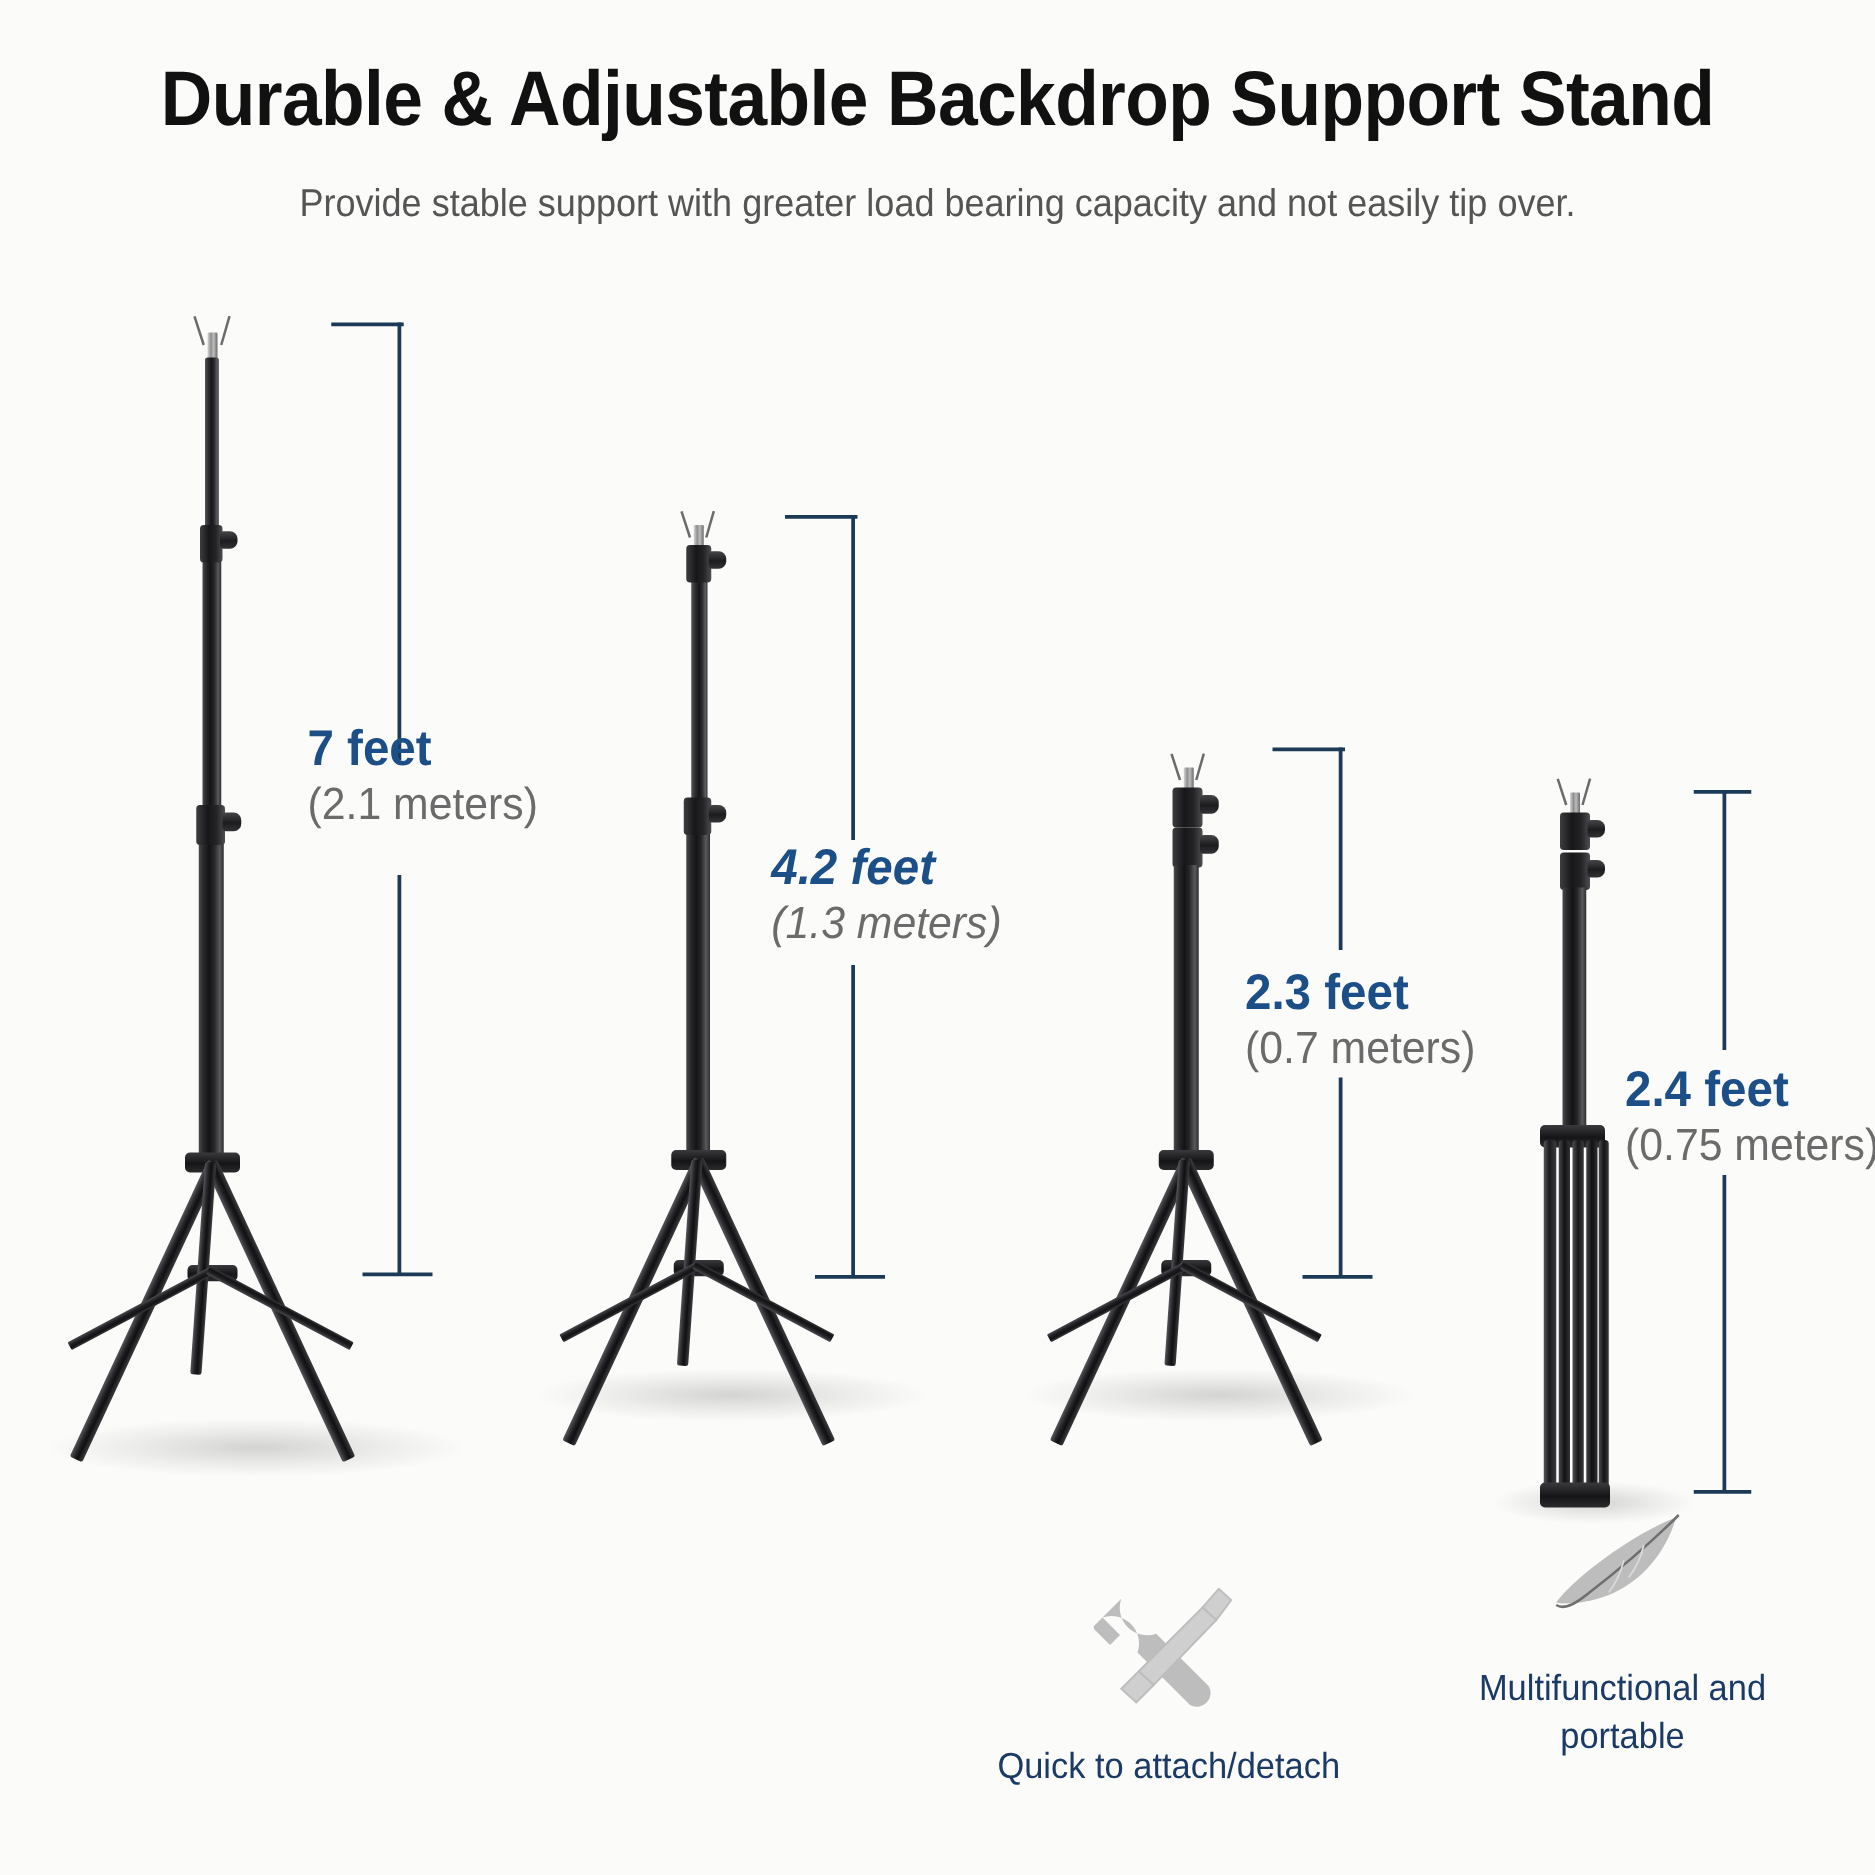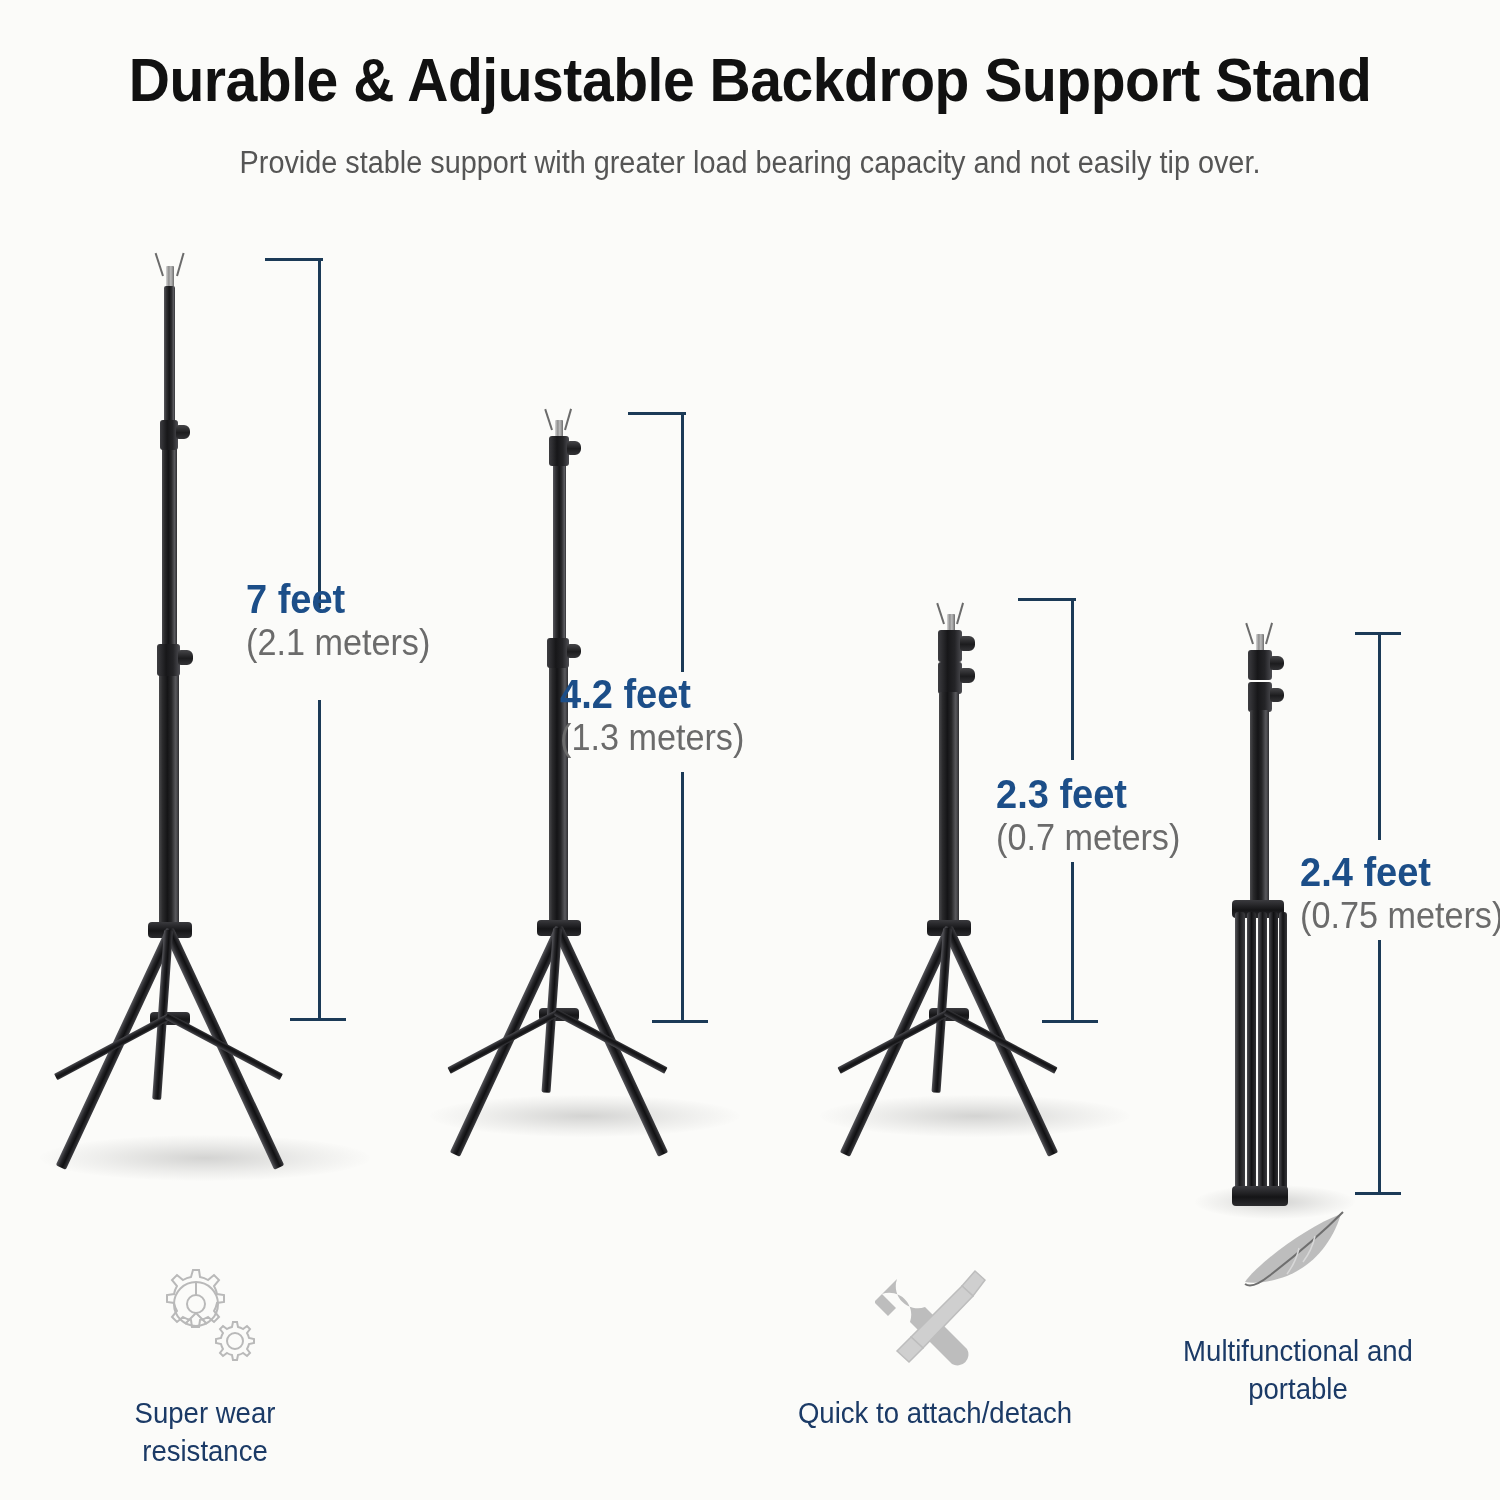--- a/index.html
+++ b/index.html
@@ -234,21 +234,21 @@
     <div class="leg" style="left:553px; top:928px; width:9px; height:165px; transform:rotate(4deg);"></div>
 
     <div class="strut" style="left:556px; top:1012px; width:7px; height:125px; transform:rotate(62deg);"></div>
     <div class="strut" style="left:552px; top:1012px; width:7px; height:125px; transform:rotate(-62deg);"></div>
 
     <div class="dim-tick" style="left:628px; top:412px; width:58px;"></div>
     <div class="dim-v" style="left:681px; top:412px; height:260px;"></div>
     <div class="dim-v" style="left:681px; top:772px; height:250px;"></div>
     <div class="dim-tick" style="left:652px; top:1020px; width:56px;"></div>
 
-    <div class="measure" style="left:560px; top:672px;">
+    <div class="measure" style="left:617px; top:672px;font-style:italic;">
       <div class="feet">4.2 feet</div>
       <div class="meters">(1.3 meters)</div>
     </div>
   </div>
 
   <div class="stand">
     <div class="shadow" style="left:820px; top:1095px; width:310px; height:42px;"></div>
 
     <div class="clip" style="left:943px; top:602px; height:22px; transform:rotate(-18deg);"></div>
     <div class="clip" style="left:956px; top:602px; height:22px; transform:rotate(16deg);"></div>
@@ -308,38 +308,20 @@
     <div class="dim-v" style="left:1378px; top:632px; height:208px;"></div>
     <div class="dim-v" style="left:1378px; top:940px; height:254px;"></div>
     <div class="dim-tick" style="left:1355px; top:1192px; width:46px;"></div>
 
     <div class="measure" style="left:1300px; top:850px;">
       <div class="feet">2.4 feet</div>
       <div class="meters">(0.75 meters)</div>
     </div>
   </div>
 
-  <div class="feature" style="left:25px; top:1255px;">
-    <div class="ficon">
-      <svg width="112" height="104" viewBox="0 0 112 104" aria-hidden="true">
-        <g fill="none" stroke="#b9b9b9" stroke-width="2">
-          <path d="M44 8 l6 0 1 7 a26 26 0 0 1 8 3 l6-5 5 5 -5 6 a26 26 0 0 1 3 8 l7 1 0 7 -7 1 a26 26 0 0 1-3 8 l5 6 -5 5 -6-5 a26 26 0 0 1-8 3 l-1 7 -7 0 -1-7 a26 26 0 0 1-8-3 l-6 5 -5-5 5-6 a26 26 0 0 1-3-8 l-7-1 0-7 7-1 a26 26 0 0 1 3-8 l-5-6 5-5 6 5 a26 26 0 0 1 8-3 z"></path>
-          <circle cx="47" cy="42" r="22"></circle>
-          <circle cx="47" cy="42" r="9"></circle>
-          <path d="M47 20 l0 13 M47 51 l-11 11 M47 51 l11 11"></path>
-          <path d="M84 60 l4 0 1 5 a17 17 0 0 1 5 2 l4-3 3 3 -3 4 a17 17 0 0 1 2 5 l5 1 0 4 -5 1 a17 17 0 0 1-2 5 l3 4 -3 3 -4-3 a17 17 0 0 1-5 2 l-1 5 -4 0 -1-5 a17 17 0 0 1-5-2 l-4 3 -3-3 3-4 a17 17 0 0 1-2-5 l-5-1 0-4 5-1 a17 17 0 0 1 2-5 l-3-4 3-3 4 3 a17 17 0 0 1 5-2 z"></path>
-          <circle cx="86" cy="79" r="8"></circle>
-        </g>
-      </svg>
-    </div>
-    <div class="flabel">
-      <span>Super wear</span><br>
-      <span>resistance</span>
-    </div>
-  </div>
 
 
   <div class="feature" style="left:755px; top:1255px;">
     <div class="ficon">
       <svg width="120" height="106" viewBox="0 0 120 106" aria-hidden="true">
         <g fill="#bdbdbd">
           <path d="M16 16 a22 22 0 0 0 28 28 l42 42 a11 11 0 0 1-15 15 l-42-42 a22 22 0 0 0-28-28 l14 14 -8 8 -14-14 z" transform="translate(6,2)"></path>
         </g>
         <g fill="#cfcfcf" stroke="#bdbdbd" stroke-width="1.5">
           <path d="M100 10 l10 9 -12 16 -11-10 z"></path>

